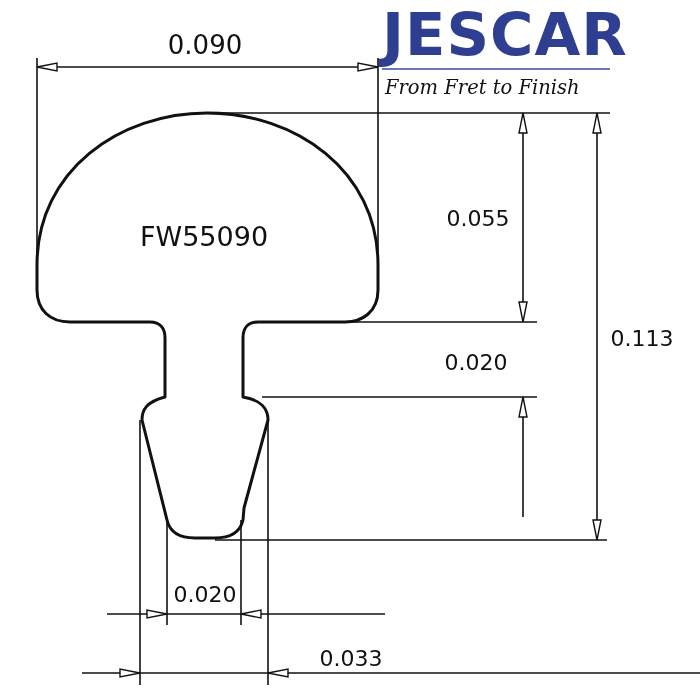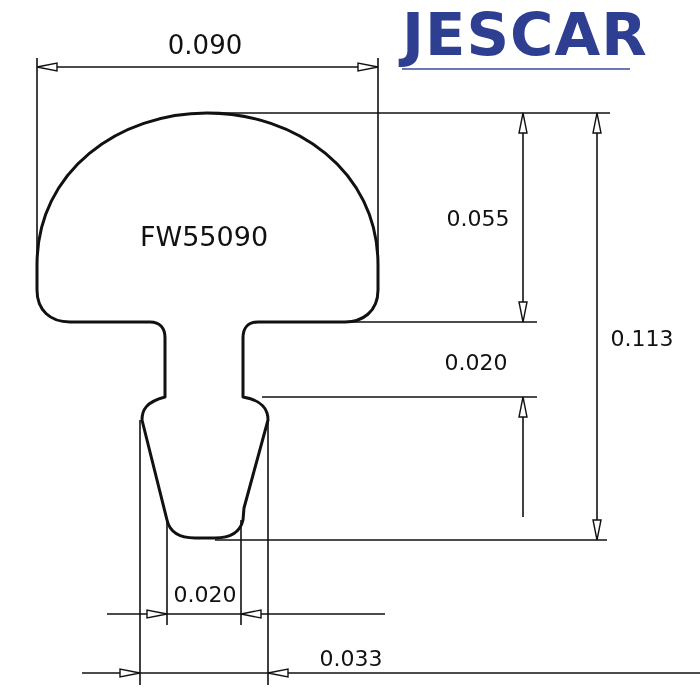--- a/index.html
+++ b/index.html
@@ -1,30 +1,31 @@
 <!DOCTYPE html>
 <html><head>
 <meta charset="utf-8">
 <style>
   html, body { margin: 0; padding: 0; background: #ffffff; }
   body { width: 700px; height: 700px; position: relative; overflow: hidden; font-family: "DejaVu Sans", sans-serif; }
   svg { position: absolute; left: 0; top: 0; }
   .dimtext { font-family: "DejaVu Sans", sans-serif; font-size: 22px; fill: #111; }
   .parttext { font-family: "DejaVu Sans", sans-serif; font-size: 27px; fill: #111; }
-  .logo { position: absolute; left: 402px; top: 2px; width: 232px; }
+  .logo { position: absolute; left: 382px; top: 2px; width: 232px; }
   .logo-word { font-family: "DejaVu Sans", sans-serif; font-size: 58px; font-weight: bold; color: #2e3e91; letter-spacing: 1px; line-height: 66px; transform: scaleX(1.02); transform-origin: left; }
   .logo-rule { height: 2px; background: #2e3e91; width: 228px; margin-top: 0px; opacity: 0.7; }
   .logo-tag { font-family: "DejaVu Serif", serif; font-style: italic; font-size: 19.5px; color: #111; margin-top: 6px; margin-left: 3px; }
 </style>
 </head>
 <body>
 
 <div class="logo">
   <div class="logo-word">JESCAR</div>
   <div class="logo-rule"></div>
+  <div class="logo-tag">From Fret to Finish</div>
 </div>
 
 <svg width="700" height="700" viewBox="0 0 700 700">
   <defs>
 
     <g id="arrowR">
       <polygon points="0,0 -20,-4 -20,4" fill="#fff" stroke="#111" stroke-width="1.4"></polygon>
     </g>
   </defs>
 

